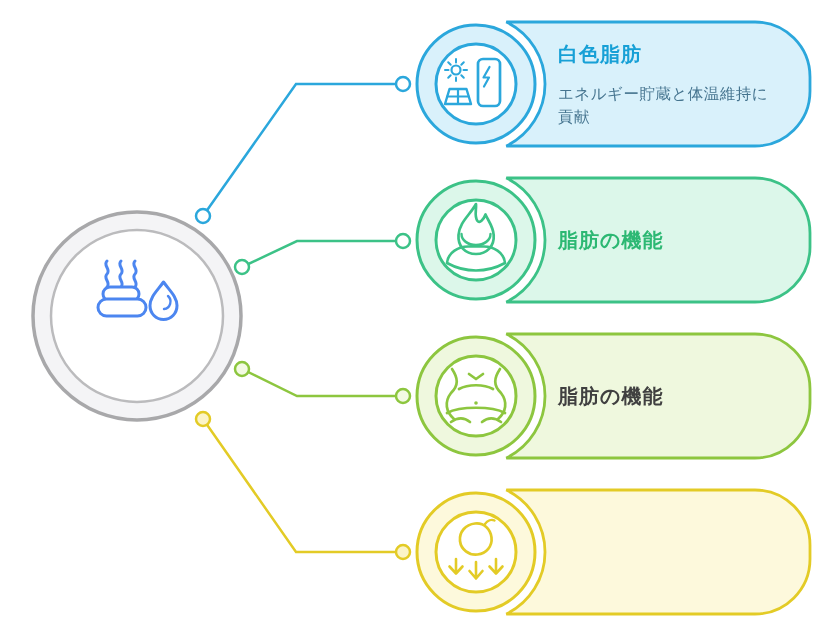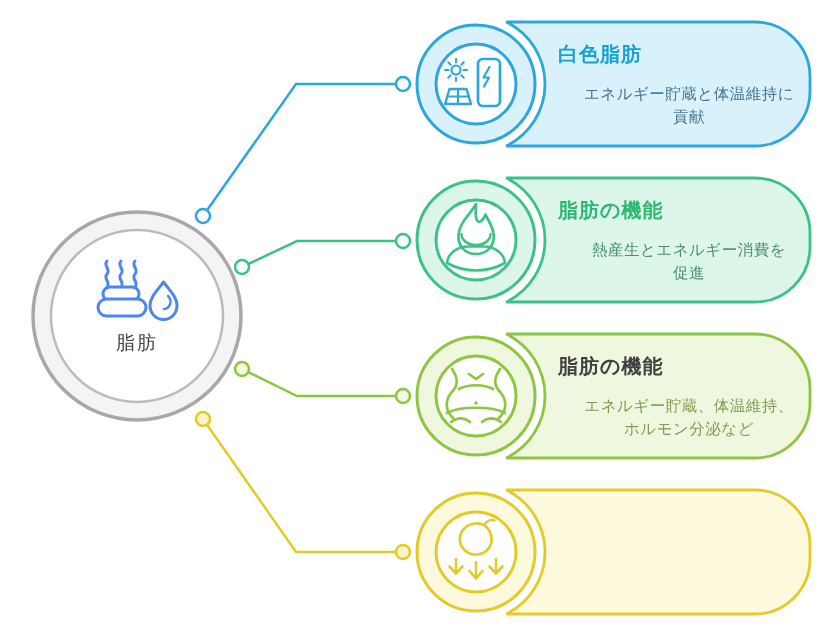--- a/index.html
+++ b/index.html
@@ -34,21 +34,21 @@
   .icw{fill:#ffffff;}
 
   
   .hub-outer{fill:#F4F4F6;stroke:#A8A8AA;stroke-width:3.5;}
   .hub-inner{fill:#ffffff;stroke:#BBBBBD;stroke-width:2.5;}
 
   
   .txt{position:absolute;left:558px;width:262px;height:124px;display:flex;
        flex-direction:column;justify-content:center;gap:14px;}
   .title{font-size:20px;font-weight:bold;letter-spacing:1px;}
-  .desc{font-size:15.5px;line-height:23px;white-space:pre-line;letter-spacing:0.5px;text-align:center;}
+  .desc{font-size:15.5px;line-height:23px;white-space:pre-line;letter-spacing:0.5px;}
   .ti0{color:#17A0D6}.de0{color:#45748F}
   .ti1{color:#2CB873}.de1{color:#4C8F6B}
   .ti2{color:#404040}.de2{color:#7E9C50}
   .ti3{color:#D4BB1C}.de3{color:#A3993B}
   .hub-label{position:absolute;left:77px;top:330px;width:120px;text-align:center;
              font-size:19px;font-weight:500;color:#3F454B;letter-spacing:2px;}
 </style>
 </head>
 <body>
 
@@ -156,31 +156,26 @@
       <g class="ic ic3">
         <path d="M475,523.5 C465.5,524.5 459,532 460,541 C461,549.5 469,555.5 477.5,554.5 C486.5,553.5 492.5,546 491.5,537.5 C490.5,529 484,522.5 475,523.5 Z"></path>
         <path d="M485,524 C487.5,520.5 491.5,519 494.5,520.5" stroke-width="2.4"></path>
         <path d="M456,559 L456,572 M449.5,566.5 L456,573.5 L462.5,566.5" stroke-width="2.6"></path>
         <path d="M476,562 L476,577 M469.5,571 L476,578.5 L482.5,571" stroke-width="2.6"></path>
         <path d="M496,559 L496,572 M489.5,566.5 L496,573.5 L502.5,566.5" stroke-width="2.6"></path>
       </g>
     </g>
   </svg>
 
-  <div class="hub-label">脂肪</div>
 
   <div class="txt" style="top:22px">
     <div class="title ti0">白色脂肪</div>
     <div class="desc de0">エネルギー貯蔵と体温維持に
 貢献</div>
   </div>
   <div class="txt" style="top:178px">
     <div class="title ti1">脂肪の機能</div>
-    <div class="desc de1">熱産生とエネルギー消費を
-促進</div>
   </div>
   <div class="txt" style="top:334px">
     <div class="title ti2">脂肪の機能</div>
-    <div class="desc de2">エネルギー貯蔵、体温維持、
-ホルモン分泌など</div>
   </div>
 
 </div>
 
 </body></html>

